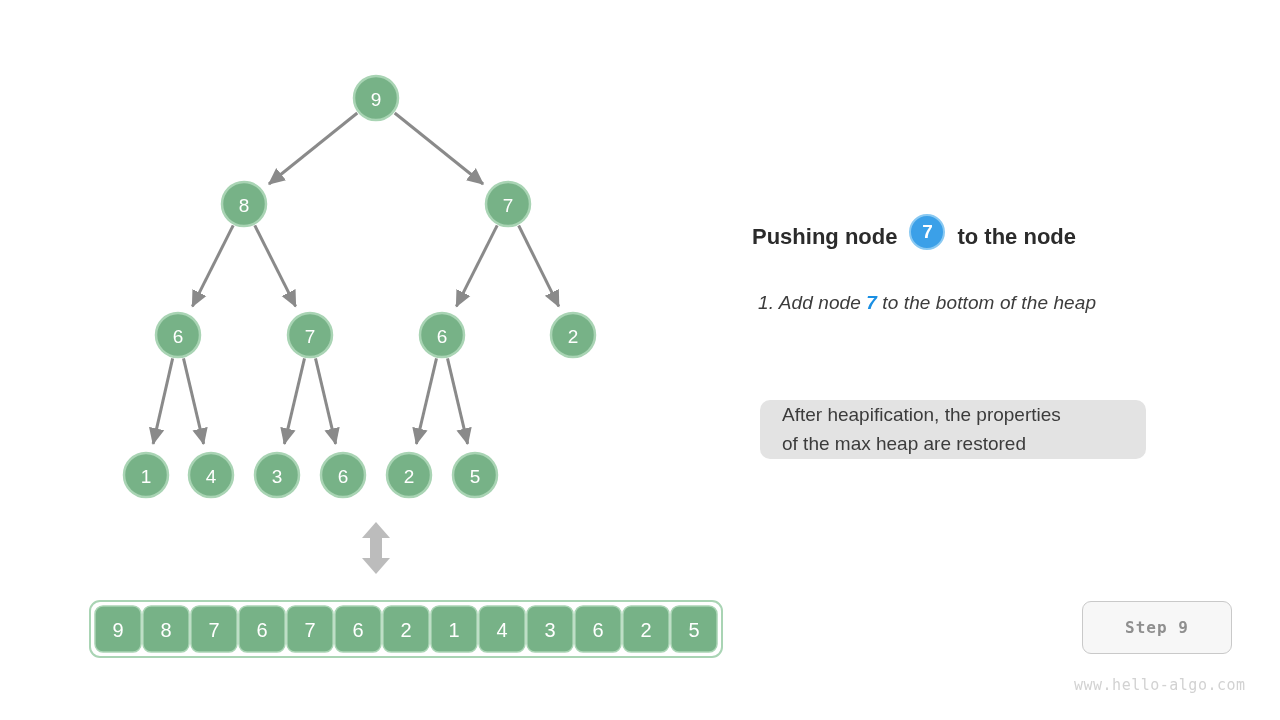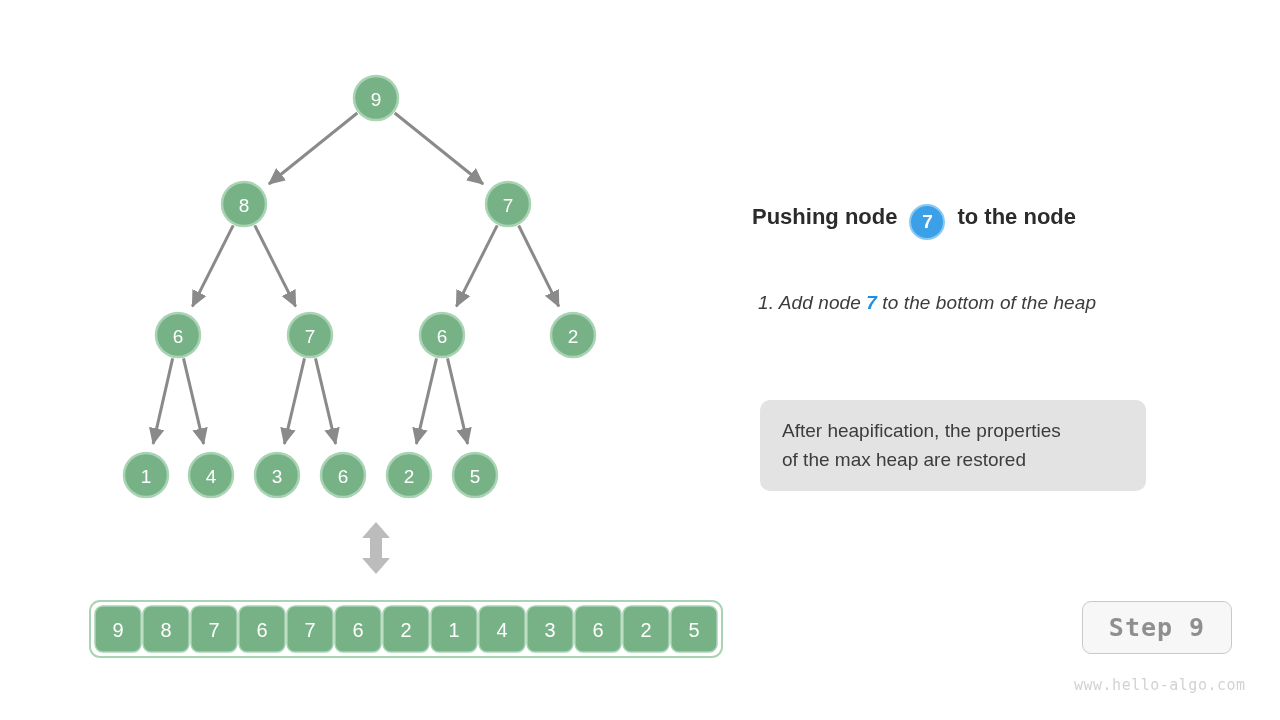--- a/index.html
+++ b/index.html
@@ -10,23 +10,23 @@
   }
   #stage{position:absolute;left:0;top:0;width:1280px;height:720px;}
 
   
   #viz{position:absolute;left:0;top:0;width:760px;height:720px;}
 
   
   #panel{position:absolute;left:752px;top:0;width:528px;height:720px;}
 
   .title{
-    position:absolute;left:0;top:204px;
+    position:absolute;left:0;top:214px;
     font-size:22px;font-weight:bold;color:#2b2b2b;
-    display:flex;align-items:flex-start;white-space:nowrap;
+    display:flex;align-items:flex-end;white-space:nowrap;
   }
   .title .badge{
     display:inline-flex;align-items:center;justify-content:center;
     width:36px;height:36px;border-radius:50%;
     background:#3ba0e8;border:2.5px solid #89c9f2;
     color:#ffffff;font-size:19px;font-weight:bold;
     margin:0 12px;box-sizing:border-box;
   }
 
   .step-line{
@@ -34,31 +34,31 @@
     font-size:19px;color:#3c3c3c;white-space:nowrap;letter-spacing:0.1px;
   }
   #step1{top:292px;font-style:italic;}
   #step2{top:345px;}
   .hl{color:#1a8fe3;font-weight:bold;}
 
   .infobox{
     position:absolute;left:8px;top:400px;
     width:386px;
     background:#e3e3e3;border-radius:10px;
-    padding:16px 22px;box-sizing:border-box;
+    padding:0 22px;box-sizing:border-box;
     font-size:19px;color:#3c3c3c;line-height:1.55;
   }
 
   .step-badge{
     position:absolute;left:330px;top:601px;
     width:150px;height:53px;box-sizing:border-box;
     background:#f7f7f7;border:1px solid #c9c9c9;border-radius:9px;
     display:flex;align-items:center;justify-content:center;
     font-family:"DejaVu Sans Mono",monospace;
-    font-size:25px;font-weight:bold;color:#8f8f8f;letter-spacing:1px;
+    font-size:16px;font-weight:bold;color:#8f8f8f;letter-spacing:1px;
   }
 
   .watermark{
     position:absolute;left:322px;top:676px;
     font-family:"DejaVu Sans Mono",monospace;
     font-size:15px;color:#d2d2d2;letter-spacing:0.5px;
   }
 
   .node-text{
     font-family:"Liberation Sans",sans-serif;

